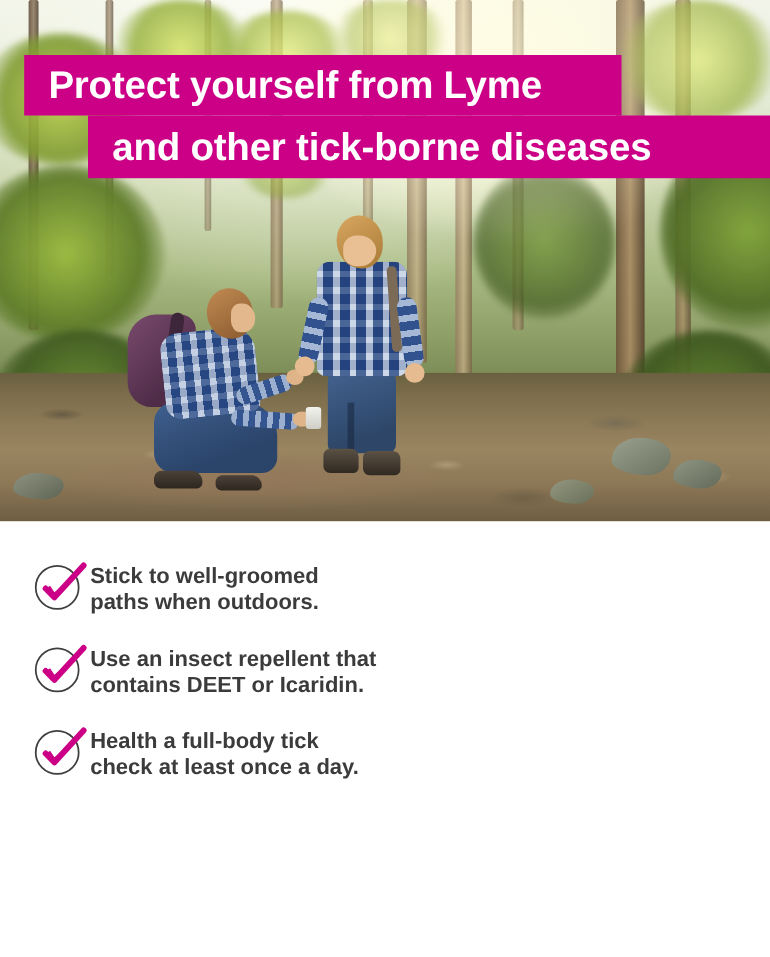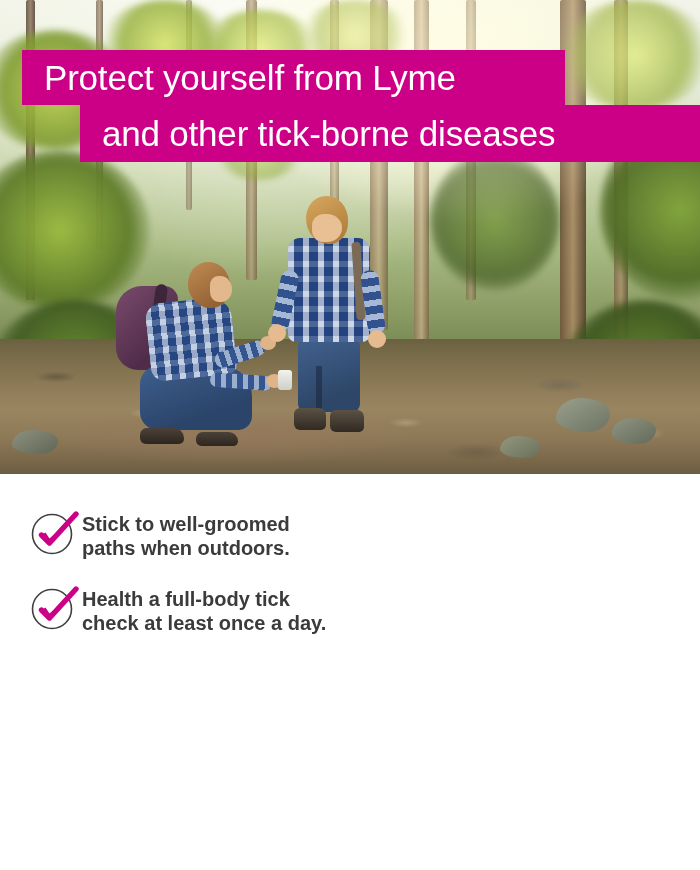--- a/index.html
+++ b/index.html
@@ -150,21 +150,21 @@
             background:#7a6a56; border-radius:4px; transform:rotate(-4deg); }
 
   .ph-warm { position:absolute; inset:0; pointer-events:none;
     background:radial-gradient(ellipse 340px 240px at 66% 12%, rgba(255,250,210,.5), rgba(255,250,210,0) 70%); }
 
   
   .hl-bar { position:absolute; background:#cc0087; display:flex; align-items:center; }
   #hl1 { left:22px; top:50px;  width:543px; height:55px; padding-left:22px; }
   #hl2 { left:80px; top:105px; width:644px; height:57px; padding-left:22px; }
   .hl-text {
-    color:#ffffff; font-size:35px; font-weight:normal; letter-spacing:-.2px;
+    color:#ffffff; font-size:35px; font-weight:bold; letter-spacing:-.2px;
     white-space:nowrap; line-height:1;
   }
 
   
   #content { position:absolute; left:0; top:474px; width:700px; height:396px; background:#fff; }
 
   #bullets { position:absolute; left:30px; top:36px; width:360px;font-weight:bold; }
   .bullet { display:flex; align-items:flex-start; margin-bottom:24px; }
   .check-wrap { position:relative; width:52px; height:46px; flex:0 0 52px; }
   .check-wrap svg { position:absolute; left:0; top:0; }
@@ -284,20 +284,31 @@
         <svg width="52" height="46" viewBox="0 0 52 46">
           <circle cx="22" cy="24" r="19.5" fill="none" stroke="#3f3f3f" stroke-width="1.6"></circle>
           <path d="M11 25.5 L19 34 L47 3 L41.5 11 L19.5 28.5 L15.5 22.5 Z" fill="#cc0087"></path>
           <path d="M11.5 25 L19.5 33 L46 4" fill="none" stroke="#cc0087" stroke-width="5.4" stroke-linecap="round" stroke-linejoin="round"></path>
         </svg>
       </span>
       <span class="bullet-text">Stick to well-groomed
 paths when outdoors.</span>
     </div>
 
+    <div class="bullet">
+      <span class="check-wrap">
+        <svg width="52" height="46" viewBox="0 0 52 46">
+          <circle cx="22" cy="24" r="19.5" fill="none" stroke="#3f3f3f" stroke-width="1.6"></circle>
+          <path d="M11 25.5 L19 34 L47 3 L41.5 11 L19.5 28.5 L15.5 22.5 Z" fill="#cc0087"></path>
+          <path d="M11.5 25 L19.5 33 L46 4" fill="none" stroke="#cc0087" stroke-width="5.4" stroke-linecap="round" stroke-linejoin="round"></path>
+        </svg>
+      </span>
+      <span class="bullet-text">Use an insect repellent that
+contains DEET or Icaridin.</span>
+    </div>
 
     <div class="bullet">
       <span class="check-wrap">
         <svg width="52" height="46" viewBox="0 0 52 46">
           <circle cx="22" cy="24" r="19.5" fill="none" stroke="#3f3f3f" stroke-width="1.6"></circle>
           <path d="M11 25.5 L19 34 L47 3 L41.5 11 L19.5 28.5 L15.5 22.5 Z" fill="#cc0087"></path>
           <path d="M11.5 25 L19.5 33 L46 4" fill="none" stroke="#cc0087" stroke-width="5.4" stroke-linecap="round" stroke-linejoin="round"></path>
         </svg>
       </span>
       <span class="bullet-text">Health a full-body tick

